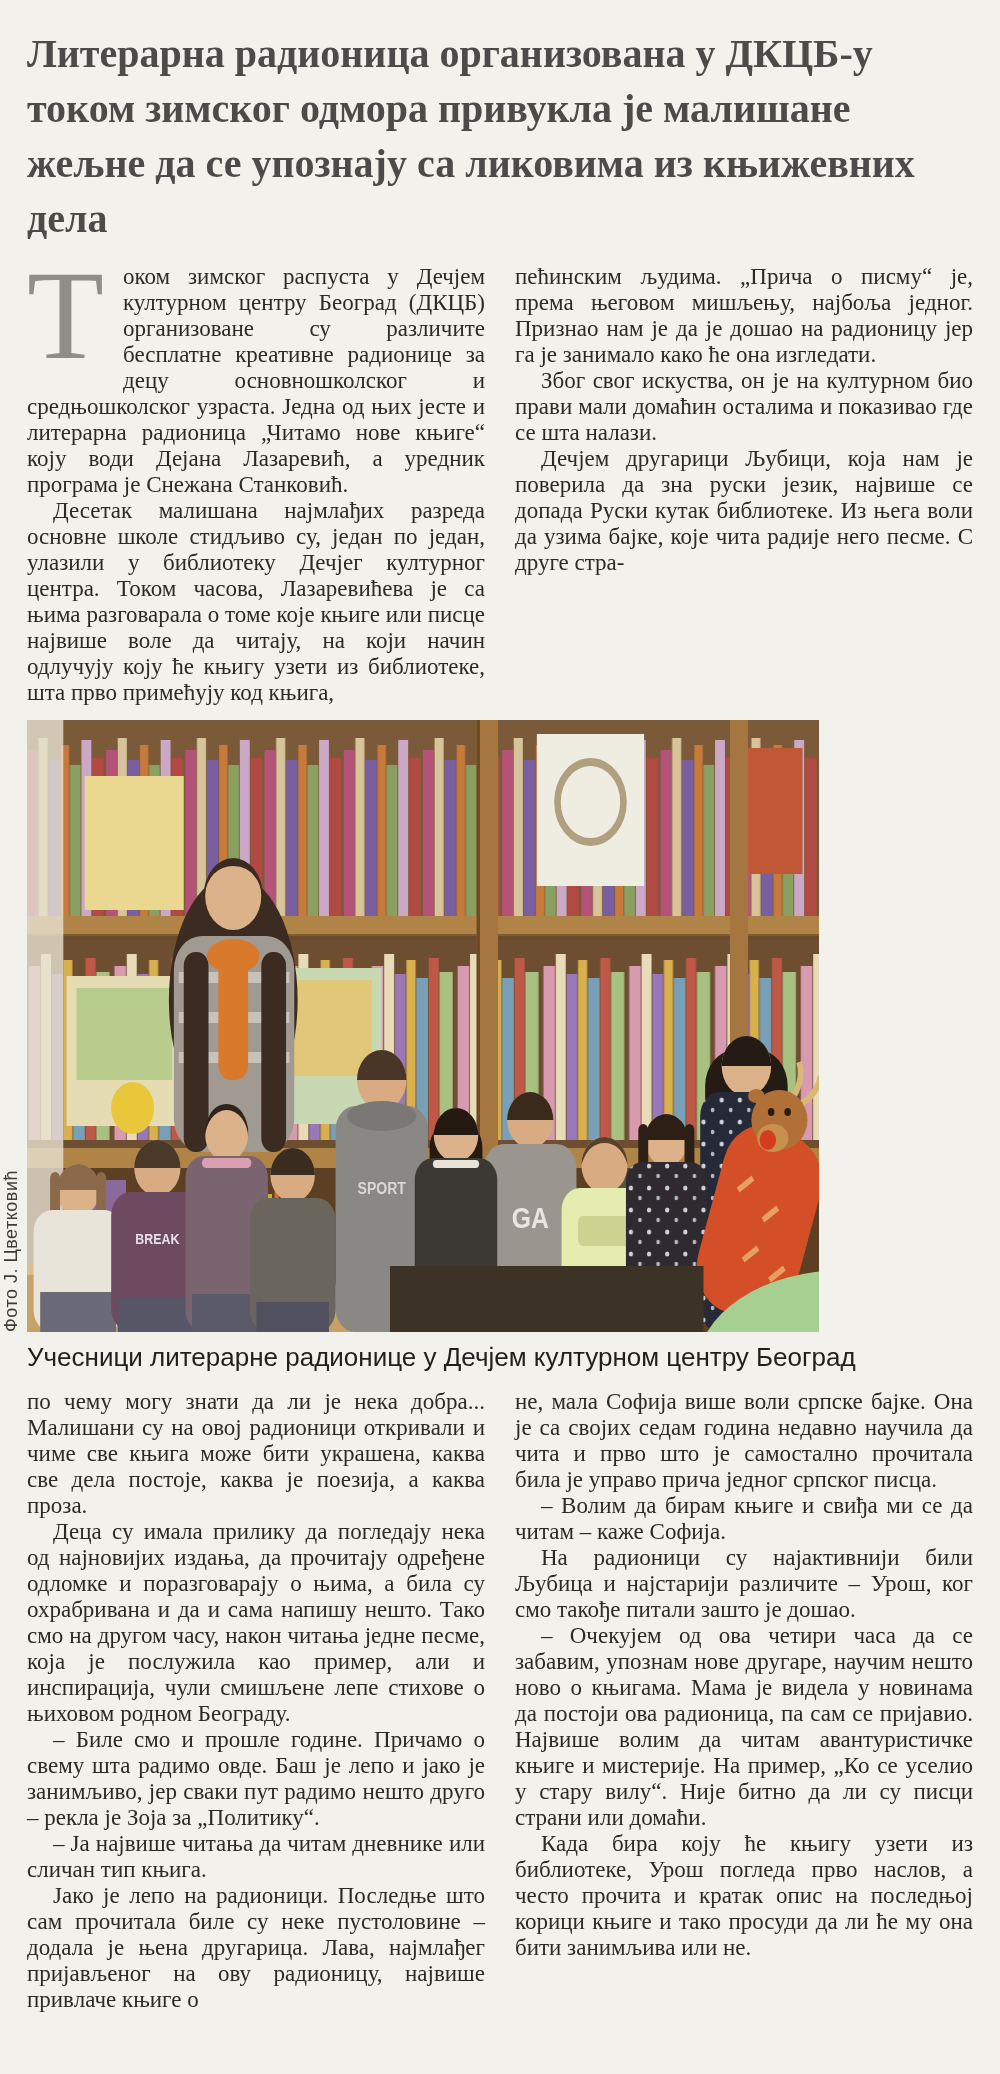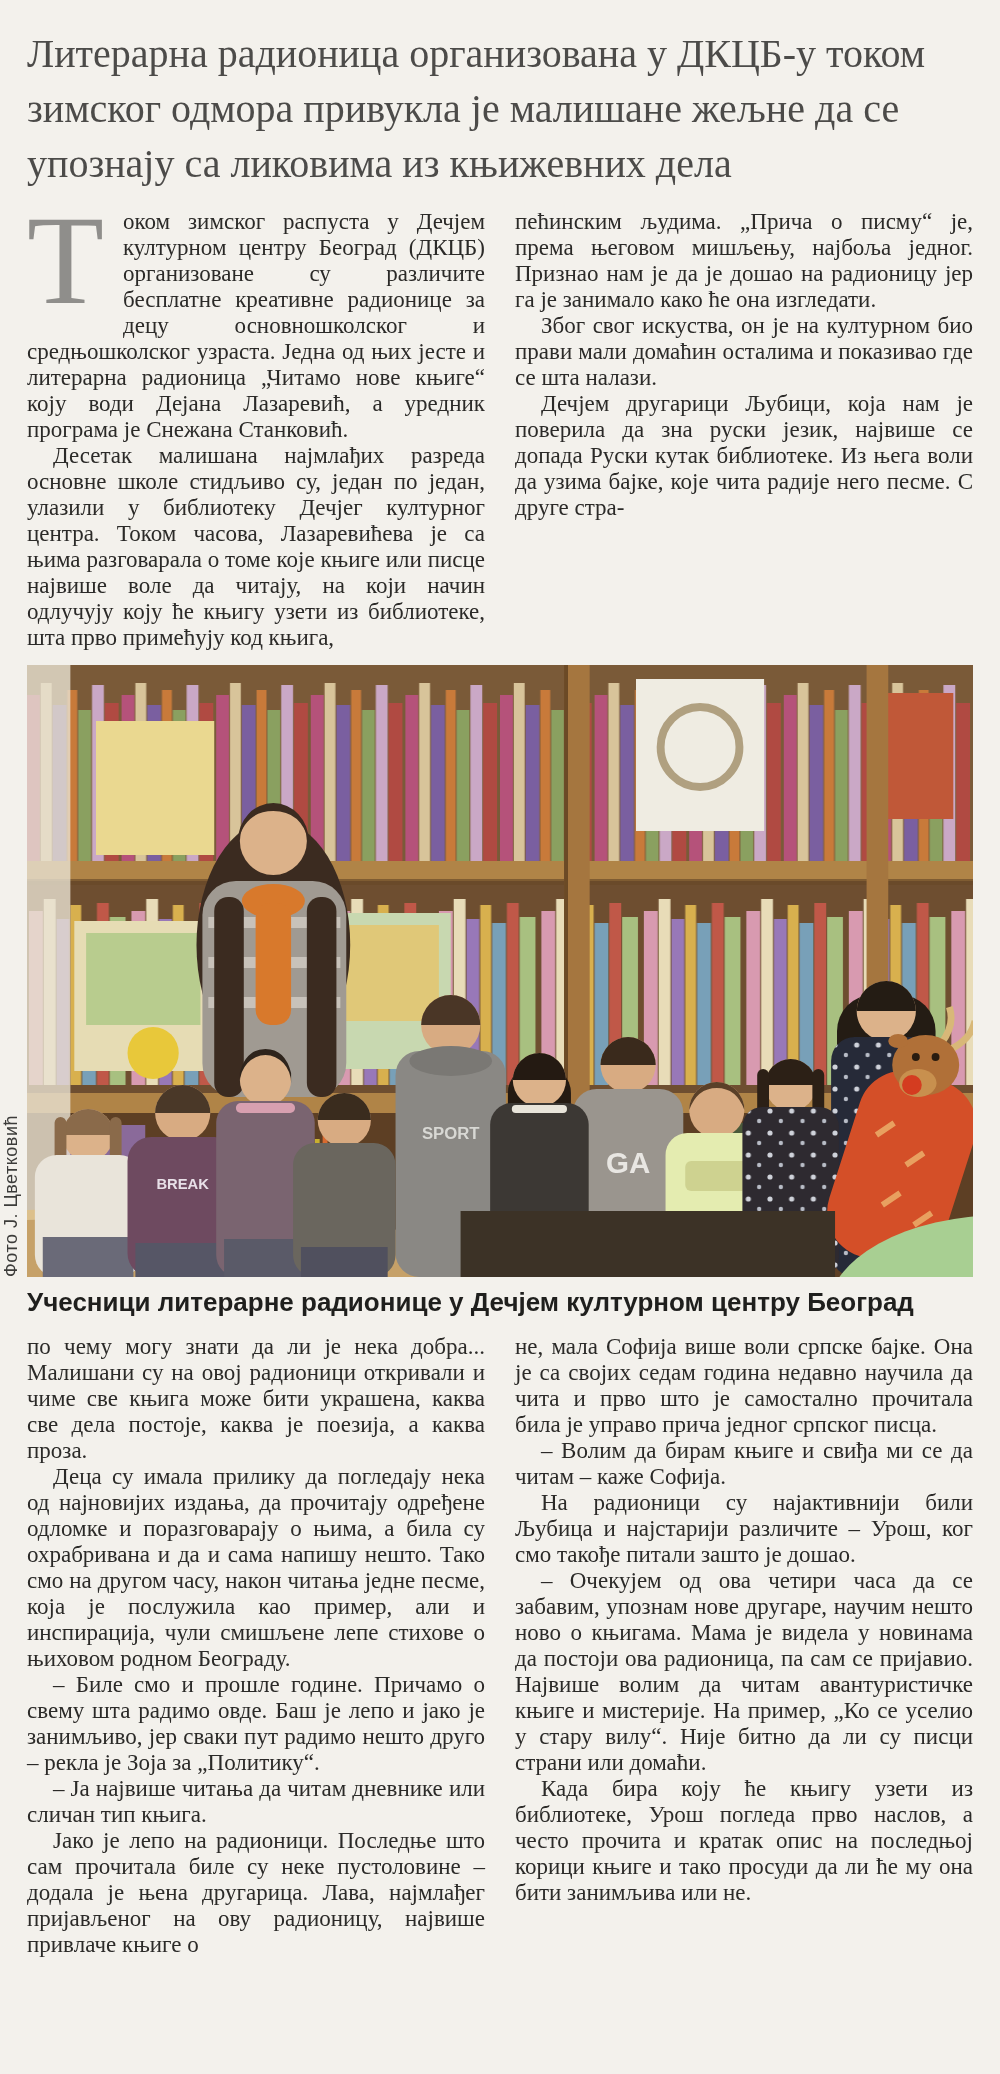--- a/index.html
+++ b/index.html
@@ -9,43 +9,43 @@
     font-family:"Liberation Serif", serif;
   }
   .page{padding:0 27px;position:relative;}
   .headline{padding-top:6px;}
   .headline div{
     font-size:90px;line-height:104px;font-weight:700;
     color:#232220;letter-spacing:-1px;
   }
   .subheadline{
     margin-top:26px;max-width:905px;
-    font-size:40px;line-height:55px;font-weight:400;color:#4c4b49;
+    font-size:40px;line-height:55px;font-weight:700;color:#4c4b49;
   }
   .cols{display:flex;gap:30px;margin-top:18px;}
   .col{flex:1;min-width:0;font-size:23px;line-height:26px;text-align:justify;}
   .col p{margin:0;text-indent:26px;}
   .col p.cont{text-indent:0;}
   .col p.dcp{text-indent:0;}
   .dropcap{
     float:left;width:88px;height:102px;line-height:98px;
     font-size:126px;color:#8f8e8b;text-align:left;margin:3px 8px 0 0;
   }
   .photo-block{position:relative;margin-top:14px;}
   .photo-credit{
     position:absolute;left:-26px;bottom:0;
     writing-mode:vertical-rl;transform:rotate(180deg);
     font-family:"Liberation Sans", sans-serif;font-size:18px;
     color:#3c3c3a;letter-spacing:.5px;
   }
-  .photo{width:946px;height:612px;background:#7b5733;}
+  .photo{width:792px;height:612px;background:#7b5733;}
   .photo svg{display:block;width:100%;height:100%;}
   .caption{
     margin-top:10px;
-    font-family:"Liberation Sans", sans-serif;font-weight:700;
+    font-family:"Liberation Sans", sans-serif;font-weight:400;
     font-size:26px;color:#1f1f1d;
   }
   .cols.bottom{margin-top:16px;}
 </style>
 </head>
 <body>
 
 <div class="page">
 
 

